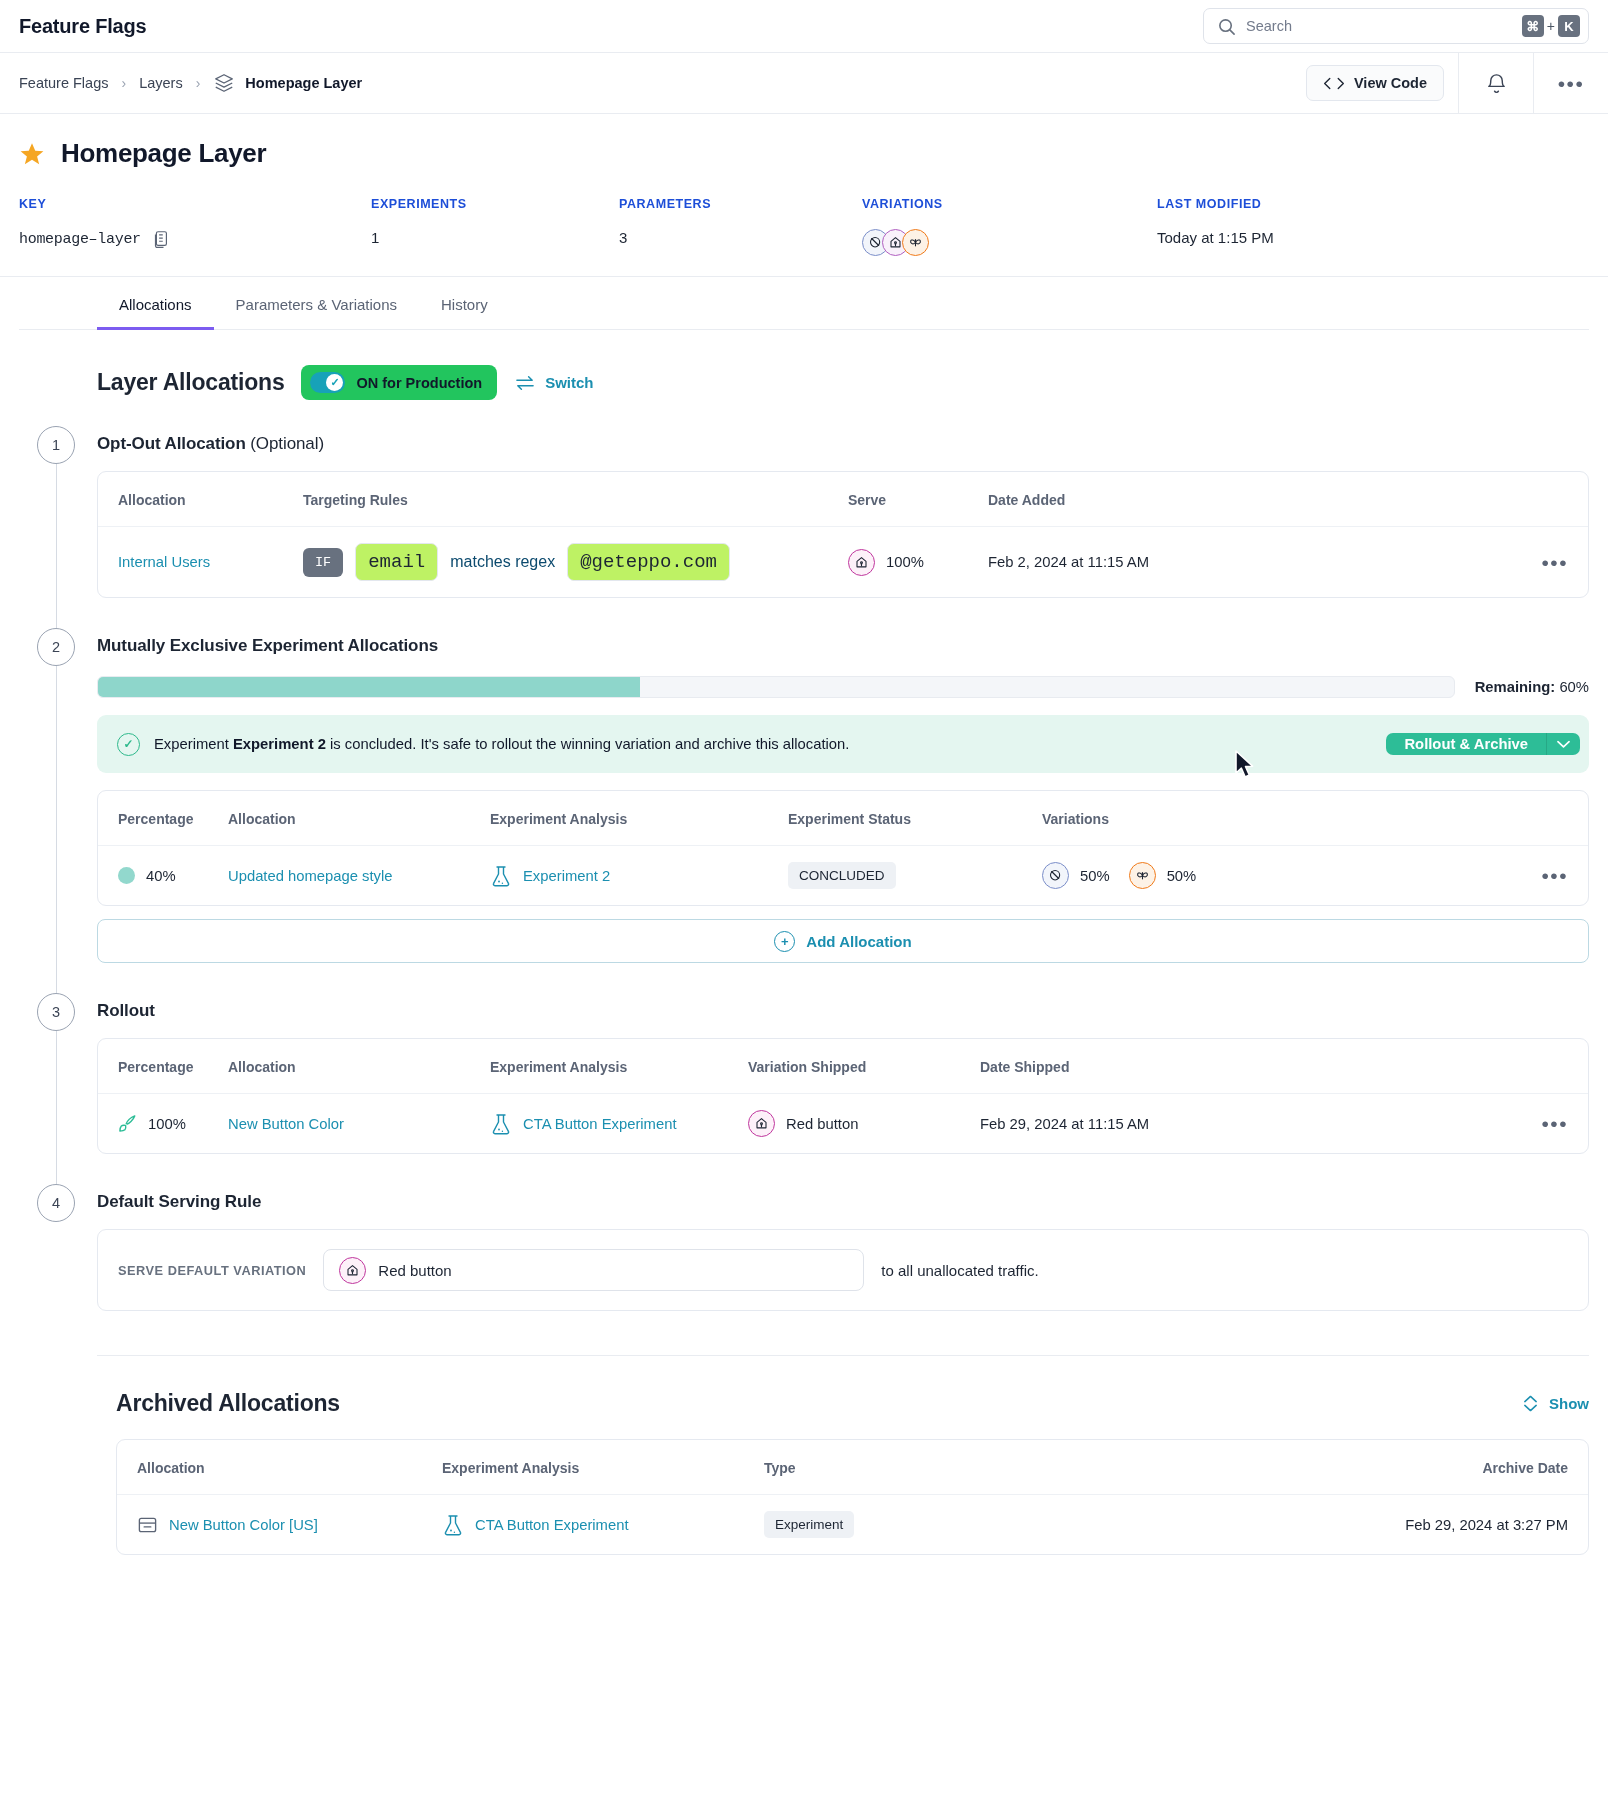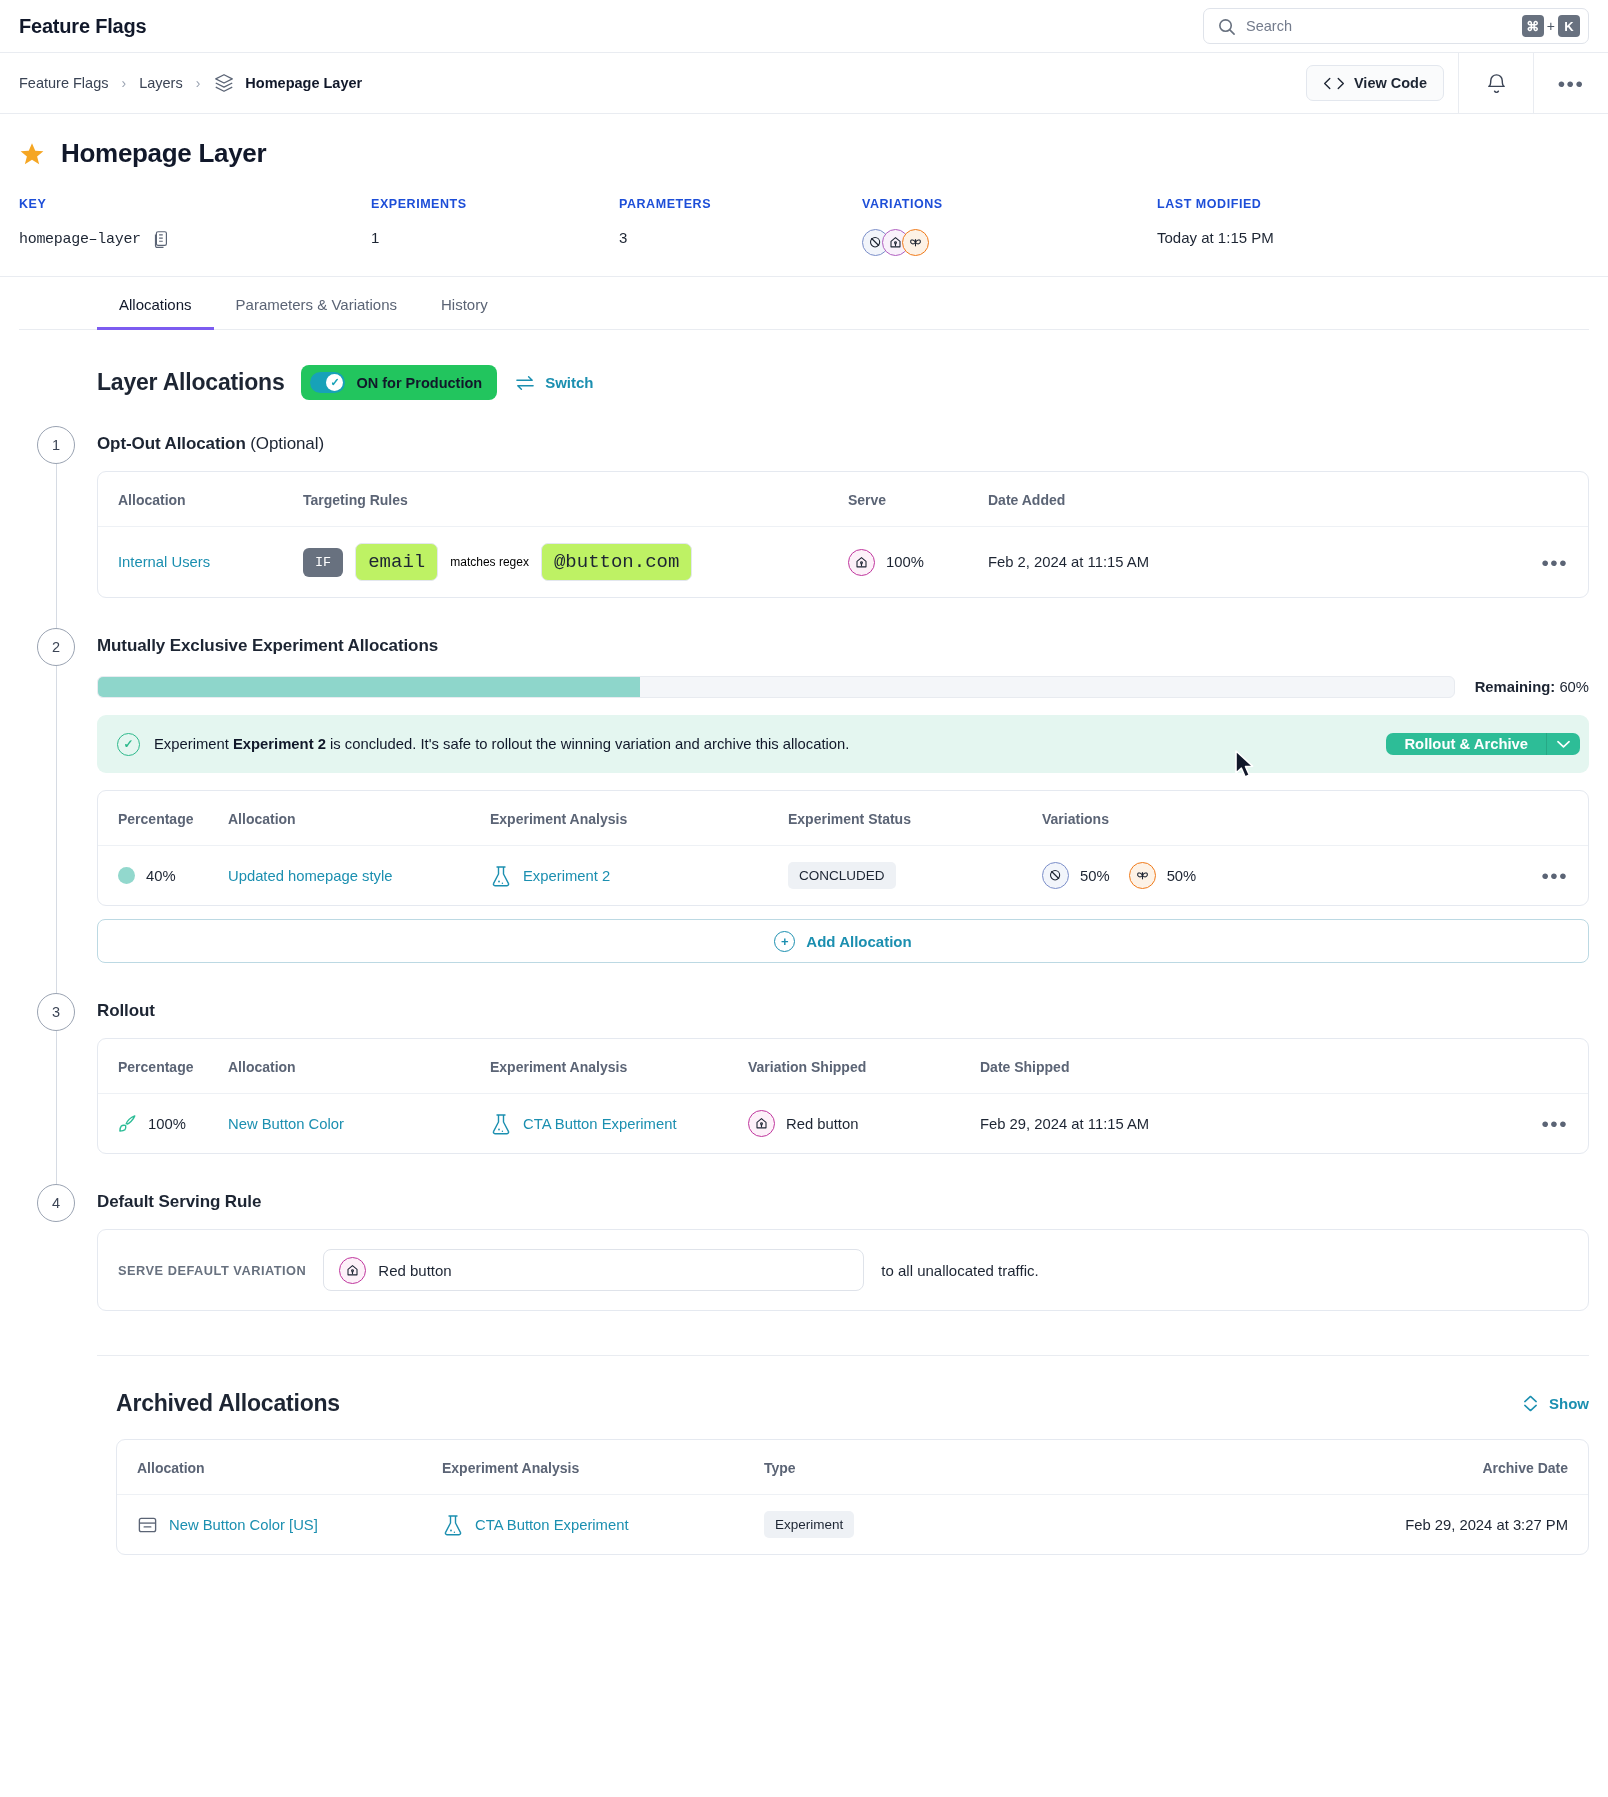--- a/index.html
+++ b/index.html
@@ -126,21 +126,21 @@
   .lnk { color:#1b8fb0; text-decoration:none; cursor:pointer; }
   .dots { color:#5b6475; font-size: 21px; letter-spacing:1.5px; cursor:pointer; line-height:1;}
 
   .chip-if {
     background:#68717f; color:#fff; border-radius:6px; padding:7px 12px; font-size:13.5px;
   }
   .chip-box {
     background:#bef264; border:1px solid #e3e7ee; border-radius:7px; padding:7px 12px; font-size:19px; color:#1d2533;
   }
   .rule-row { display:flex; align-items:center; gap:12px;text-align:center; }
-  .rule-op { font-size:12px; color:#000000; }
+  .rule-op { font-size:16px; color:#0c4a6e; }
 
   
   .progress-row { display:flex; align-items:center; gap: 20px; margin-top: 20px; }
   .progress { flex:1; height: 22px; border-radius: 6px; background:#f4f6f9; border:1px solid #e8ebf0; overflow:hidden;}
   .progress .fill { height:100%; background:#8ed6cb; }
   .remaining { font-size:14.8px; color:#1d2533; white-space:nowrap; }
   .remaining b { font-weight:bold; }
 
   
   .banner {
@@ -375,21 +375,21 @@
           </tr>
             </thead>
           <tbody>
               <tr>
             <td><a class="lnk" href="#">Internal Users</a></td>
             <td>
               <div class="rule-row">
                 <span class="chip-if mono">IF</span>
                 <span class="chip-box mono">email</span>
                 <span class="rule-op">matches regex</span>
-                <span class="chip-box mono">@button.com</span>
+                <span class="chip-box mono">@geteppo.com</span>
               </div>
             </td>
             <td>
               <span class="cell-flex">
                 <span class="vchip magenta">
                   <svg width="15" height="15" viewBox="0 0 18 18" fill="none" stroke="#1d2533" stroke-width="1.3" stroke-linejoin="round">
                     <path d="M3.6 7.6 9 3.2l5.4 4.4v6.6H3.6z"></path>
                         <circle cx="9" cy="9.3" r="1.1"></circle>
                         <line x1="9" y1="11" x2="9" y2="13" stroke-linecap="round"></line>
                   </svg>

